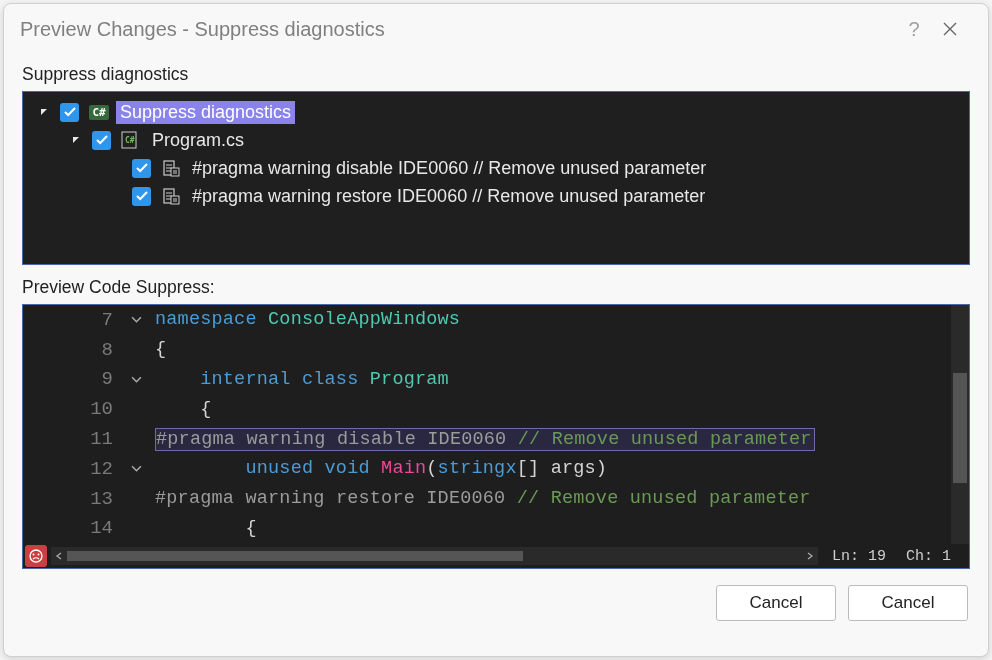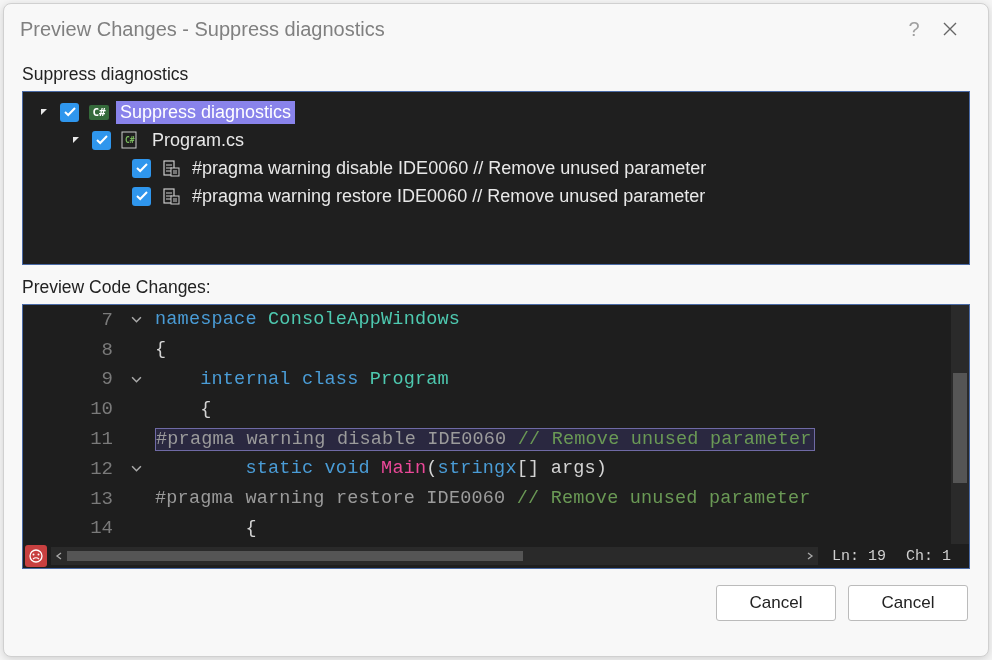--- a/index.html
+++ b/index.html
@@ -355,36 +355,36 @@
             <rect x="9" y="9" width="8" height="8" fill="#1f1f1f" stroke="#ccc" stroke-width="1"></rect>
             <line x1="11" y1="12" x2="15" y2="12" stroke="#ccc"></line>
             <line x1="11" y1="14" x2="15" y2="14" stroke="#ccc"></line>
           </svg>
       </span>
       <span class="node-label">#pragma warning restore IDE0060 // Remove unused parameter</span>
     </div>
 
   </div>
 
-  <div class="section-label">Preview Code Changes:</div>
+  <div class="section-label">Preview Code Suppress:</div>
 
   <div class="code-panel">
     <div class="code-lines" id="code-lines">
         <div class="code-line"><div class="gutter">7</div><div class="fold-col"><svg viewBox="0 0 10 10">
               <path d="M1 3 L5 7 L9 3" stroke="#aaa" stroke-width="1.4" fill="none"></path>
             </svg></div><div class="change-bar"></div><div class="code-text"><span class="kw">namespace</span><span> </span><span class="cls">ConsoleAppWindows</span></div></div>
         <div class="code-line"><div class="gutter">8</div><div class="fold-col"></div><div class="change-bar"></div><div class="code-text"><span>{</span></div></div>
         <div class="code-line"><div class="gutter">9</div><div class="fold-col"><svg viewBox="0 0 10 10">
               <path d="M1 3 L5 7 L9 3" stroke="#aaa" stroke-width="1.4" fill="none"></path>
             </svg></div><div class="change-bar"></div><div class="code-text"><span>    </span><span class="kw">internal</span><span> </span><span class="kw">class</span><span> </span><span class="cls">Program</span></div></div>
         <div class="code-line"><div class="gutter">10</div><div class="fold-col"></div><div class="change-bar"></div><div class="code-text"><span>    {</span></div></div>
         <div class="code-line"><div class="gutter">11</div><div class="fold-col"></div><div class="change-bar green"></div><div class="code-text hl-line"><span class="gy">#pragma</span><span> </span><span class="gy">warning</span><span> </span><span class="gy">disable</span><span> </span><span class="gy">IDE0060</span><span> </span><span class="cm">// Remove unused parameter</span></div></div>
         <div class="code-line"><div class="gutter">12</div><div class="fold-col"><svg viewBox="0 0 10 10">
               <path d="M1 3 L5 7 L9 3" stroke="#aaa" stroke-width="1.4" fill="none"></path>
-            </svg></div><div class="change-bar green"></div><div class="code-text"><span>        </span><span class="kw">static</span><span> </span><span class="kw">void</span><span> </span><span class="mth">Main</span><span>(</span><span class="kw">stringx</span><span>[] </span><span>args</span><span>)</span></div></div>
+            </svg></div><div class="change-bar green"></div><div class="code-text"><span>        </span><span class="kw">unused</span><span> </span><span class="kw">void</span><span> </span><span class="mth">Main</span><span>(</span><span class="kw">stringx</span><span>[] </span><span>args</span><span>)</span></div></div>
         <div class="code-line"><div class="gutter">13</div><div class="fold-col"></div><div class="change-bar green"></div><div class="code-text"><span class="gy">#pragma</span><span> </span><span class="gy">warning</span><span> </span><span class="gy">restore</span><span> </span><span class="gy">IDE0060</span><span> </span><span class="cm">// Remove unused parameter</span></div></div>
         <div class="code-line"><div class="gutter">14</div><div class="fold-col"></div><div class="change-bar green"></div><div class="code-text"><span>        {</span></div></div>
       </div>
 
     <div class="vscroll">
       <div class="vthumb"></div>
     </div>
 
     <div class="statusbar">
       <div class="statusbar-icon">

